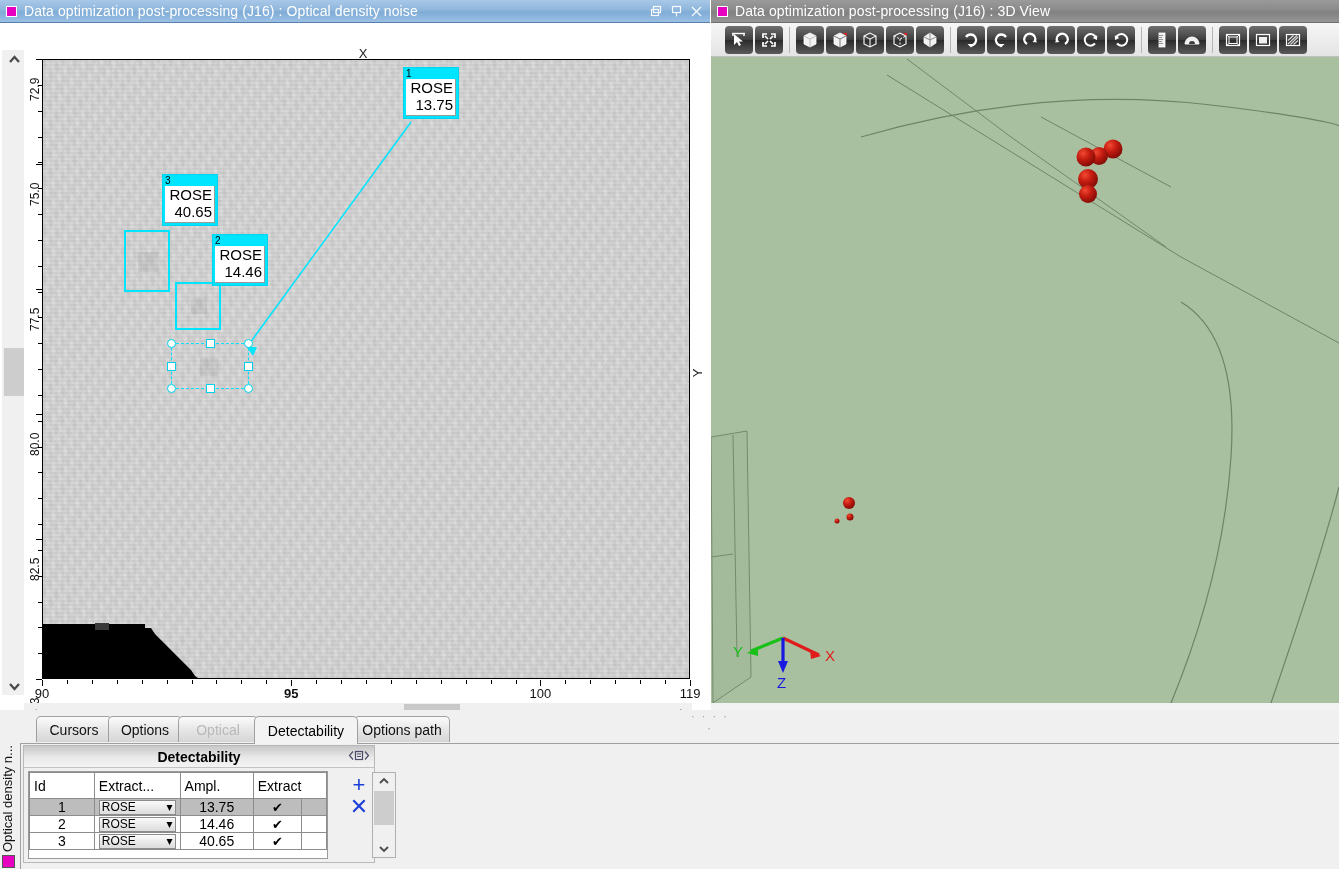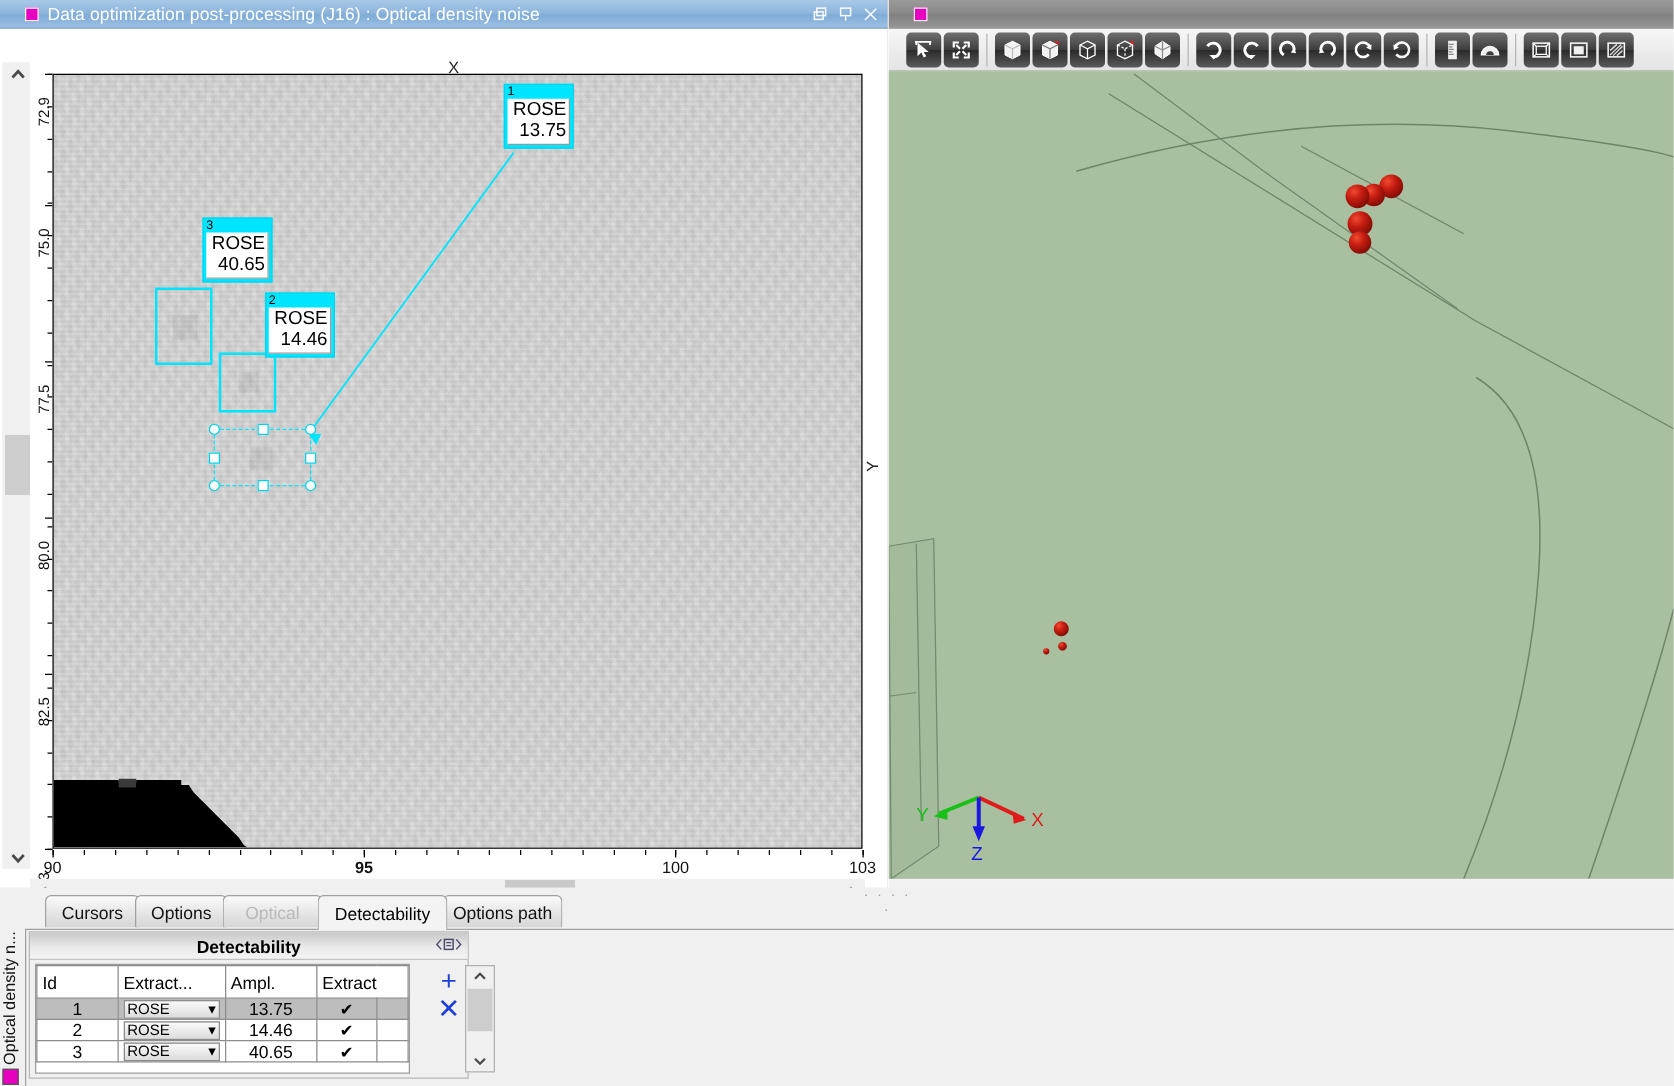--- a/index.html
+++ b/index.html
@@ -10,21 +10,21 @@
     font-family: "Liberation Sans", sans-serif;
     background: #ffffff;
   }
   #root { position: relative; width: 1339px; height: 869px; }
 
   
   .titlebar {
     position: absolute; height: 23px; top: 0;
     display: flex; align-items: center;
     font-size: 14px; color: #ffffff;
-    padding-left: 20px;
+    padding-left: 6px;
     user-select: none;
   }
   .titlebar.active {
     background: linear-gradient(to bottom, #a8c8e8 0%, #8fb6dc 45%, #7facd6 55%, #9cc0e4 100%);
     border-bottom: 1px solid #5580ad;
   }
   .titlebar.inactive {
     background: linear-gradient(to bottom, #9a9a9a 0%, #8a8a8a 45%, #818181 55%, #959595 100%);
     border-bottom: 1px solid #6e6e6e;
   }
@@ -399,21 +399,21 @@
       </div>
 
       <div id="xaxis">
           <div class="xtick" style="left: 0px;"></div>
           <div class="xlab" style="left: 0px;">90</div>
           <div class="xtick" style="left: 249.231px;"></div>
           <div class="xlab" style="left: 249.231px; font-weight: bold;">95</div>
           <div class="xtick" style="left: 498.462px;"></div>
           <div class="xlab" style="left: 498.462px;">100</div>
           <div class="xtick" style="left: 648px;"></div>
-          <div class="xlab" style="left: 648px;">103</div>
+          <div class="xlab" style="left: 648px;">119</div>
           <div class="xtick minor" style="left: 0px;"></div>
           <div class="xtick minor" style="left: 24.9231px;"></div>
           <div class="xtick minor" style="left: 49.8462px;"></div>
           <div class="xtick minor" style="left: 74.7692px;"></div>
           <div class="xtick minor" style="left: 99.6923px;"></div>
           <div class="xtick minor" style="left: 124.615px;"></div>
           <div class="xtick minor" style="left: 149.538px;"></div>
           <div class="xtick minor" style="left: 174.462px;"></div>
           <div class="xtick minor" style="left: 199.385px;"></div>
           <div class="xtick minor" style="left: 224.308px;"></div>
@@ -448,20 +448,21 @@
               <polyline points="2,2 7,6.5 2,11" fill="none" stroke="#4a4a4a" stroke-width="2.2"></polyline>
             </svg>
         </div>
       </div>
     </div>
   </div>
 
   <div id="rightPanel">
     <div class="titlebar inactive" style="left:0;width:628px;">
       <div class="tb-icon"></div>
+      <div class="tb-text">Data optimization post-processing (J16) : 3D View</div>
     </div>
 
     <div id="toolbar3d">
         <div class="tbtn">
           <svg width="18" height="18" viewBox="0 0 18 18">
             <path d="M4,3 L4,14 L7,11 L9,15 L11,14 L9,10.5 L13,10.5 Z" fill="#fff"></path>
             <line x1="2" y1="2.5" x2="15" y2="2.5" stroke="#fff" stroke-width="1.4"></line>
             <line x1="3" y1="2.5" x2="3" y2="5" stroke="#fff" stroke-width="1.4"></line>
             <line x1="14" y1="2.5" x2="14" y2="5" stroke="#fff" stroke-width="1.4"></line>
           </svg>

